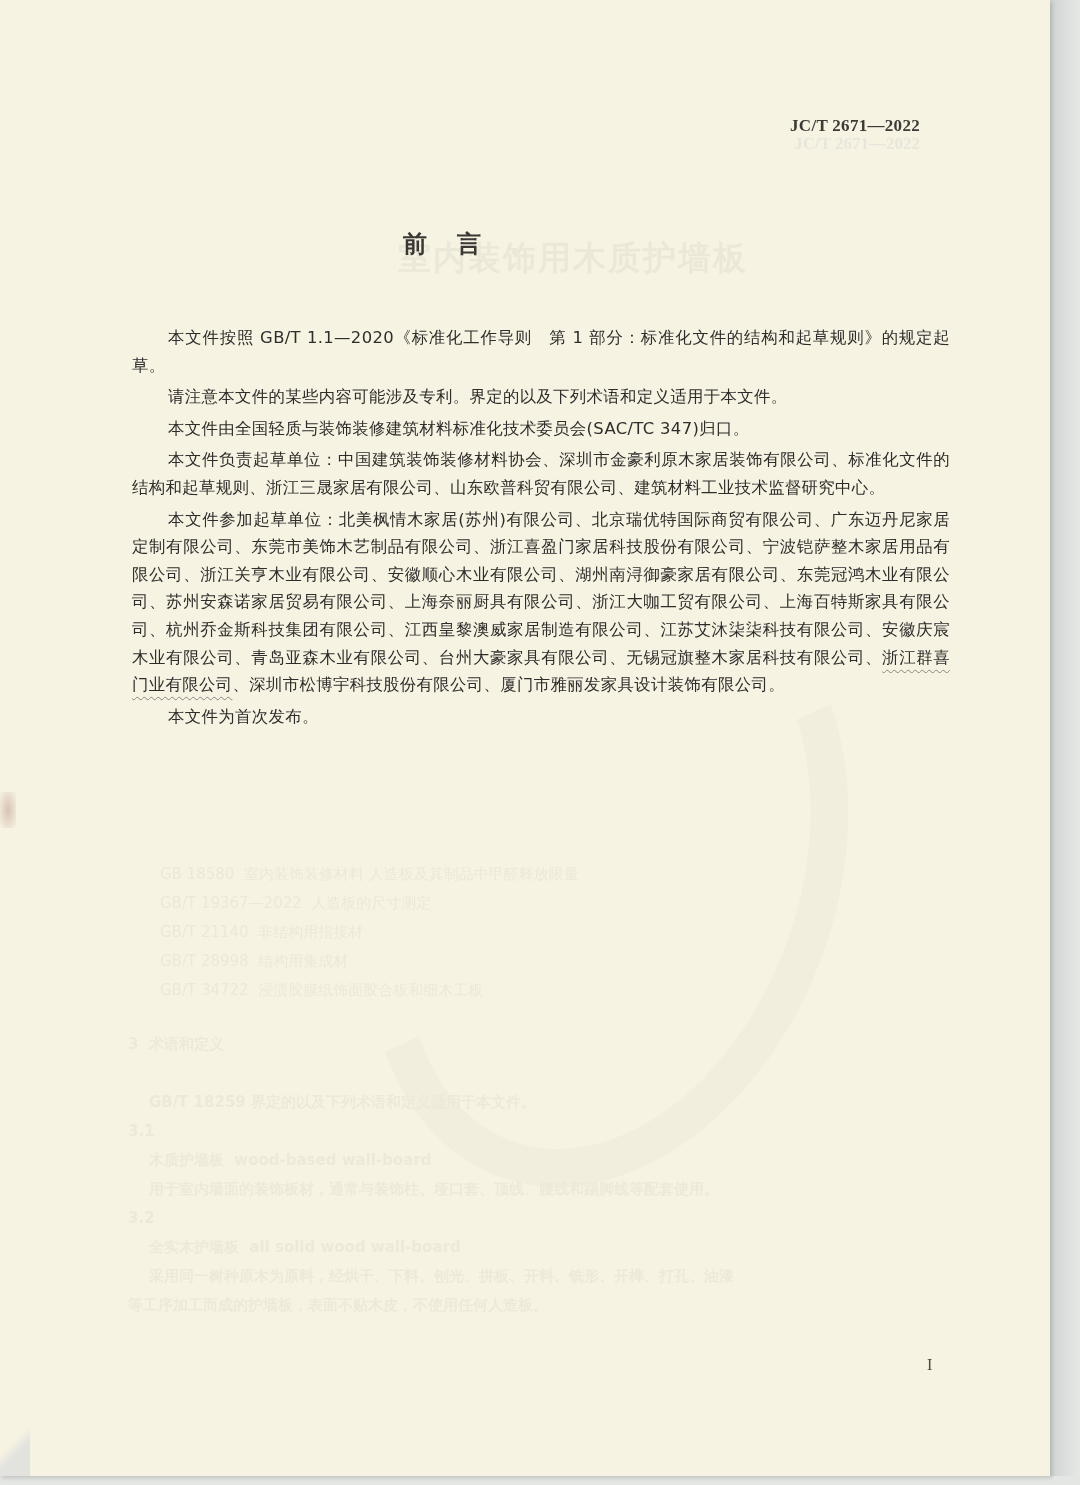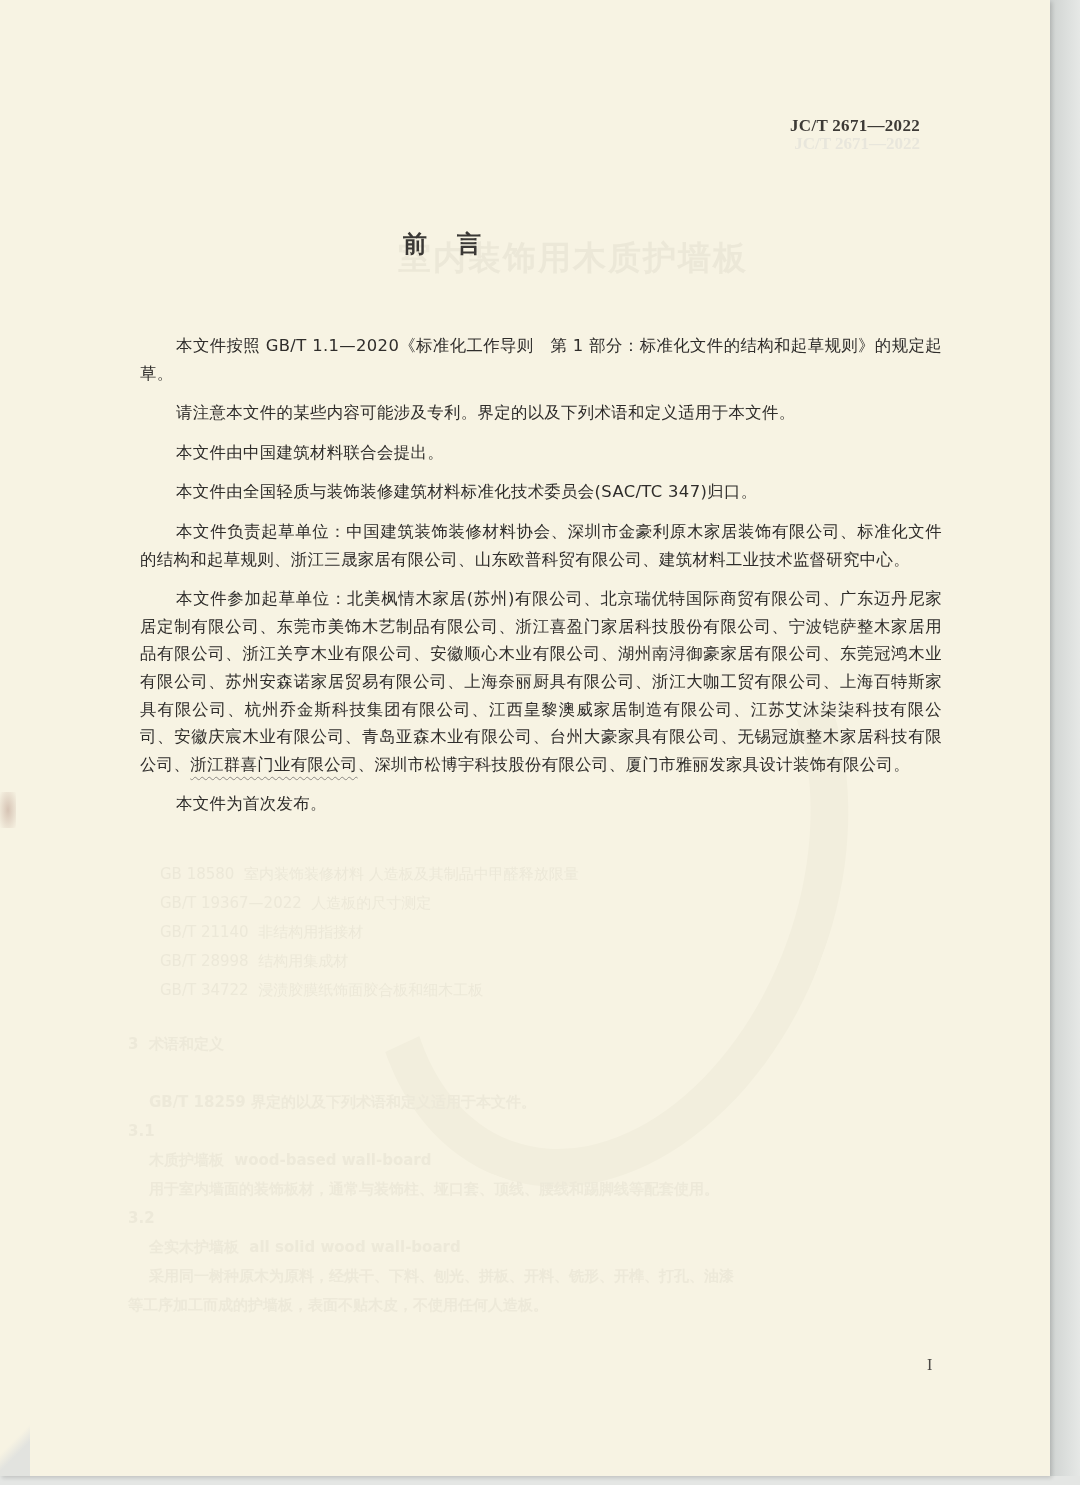--- a/index.html
+++ b/index.html
@@ -120,21 +120,21 @@
     top: 320px;
     width: 826px;
     font-family: "DejaVu Sans", sans-serif;
     font-size: 16.4px;
     line-height: 27.6px;
     color: #2f2d2b;
     text-align: justify;
     letter-spacing: 0.35px;
   }
   .body-text p {
-    margin: 12px;
+    margin: 4px;
     text-indent: 2.2em;
   }
   .wavy {
     text-decoration: underline wavy #8a8782;
     text-underline-offset: 6px;
     text-decoration-thickness: 1.2px;
   }
   .page-num {
     position: absolute;
     left: 927px;
@@ -188,21 +188,20 @@
     采用同一树种原木为原料，经烘干、下料、刨光、拼板、开料、铣形、开榫、打孔、油漆
 等工序加工而成的护墙板，表面不贴木皮，不使用任何人造板。</div>
 
   <div class="std-code">JC/T 2671—2022</div>
 
   <div class="title">前言</div>
 
   <div class="body-text">
     <p>本文件按照 GB/T 1.1—2020《标准化工作导则　第 1 部分：标准化文件的结构和起草规则》的规定起草。</p>
     <p>请注意本文件的某些内容可能涉及专利。界定的以及下列术语和定义适用于本文件。</p>
-    <p>本文件由中国建筑材料联合会提出。</p>
     <p>本文件由全国轻质与装饰装修建筑材料标准化技术委员会(SAC/TC 347)归口。</p>
     <p>本文件负责起草单位：中国建筑装饰装修材料协会、深圳市金豪利原木家居装饰有限公司、标准化文件的结构和起草规则、浙江三晟家居有限公司、山东欧普科贸有限公司、建筑材料工业技术监督研究中心。</p>
     <p><span>本文件参加起草单位：北美枫情木家居(苏州)有限公司、北京瑞优特国际商贸有限公司、广东迈丹尼家居定制有限公司、东莞市美饰木艺制品有限公司、浙江喜盈门家居科技股份有限公司、宁波铠萨整木家居用品有限公司、浙江关亨木业有限公司、安徽顺心木业有限公司、湖州南浔御豪家居有限公司、东莞冠鸿木业有限公司、苏州安森诺家居贸易有限公司、上海奈丽厨具有限公司、浙江大咖工贸有限公司、上海百特斯家具有限公司、杭州乔金斯科技集团有限公司、江西皇黎澳威家居制造有限公司、江苏艾沐柒柒科技有限公司、安徽庆宸木业有限公司、青岛亚森木业有限公司、台州大豪家具有限公司、无锡冠旗整木家居科技有限公司、</span><span class="wavy">浙江群喜门业有限公司</span><span>、深圳市松博宇科技股份有限公司、厦门市雅丽发家具设计装饰有限公司。</span></p>
     <p>本文件为首次发布。</p>
   </div>
 
   <div class="smudge"></div>
   <div class="corner-fold"></div>
 
   <div class="page-num">I</div>

